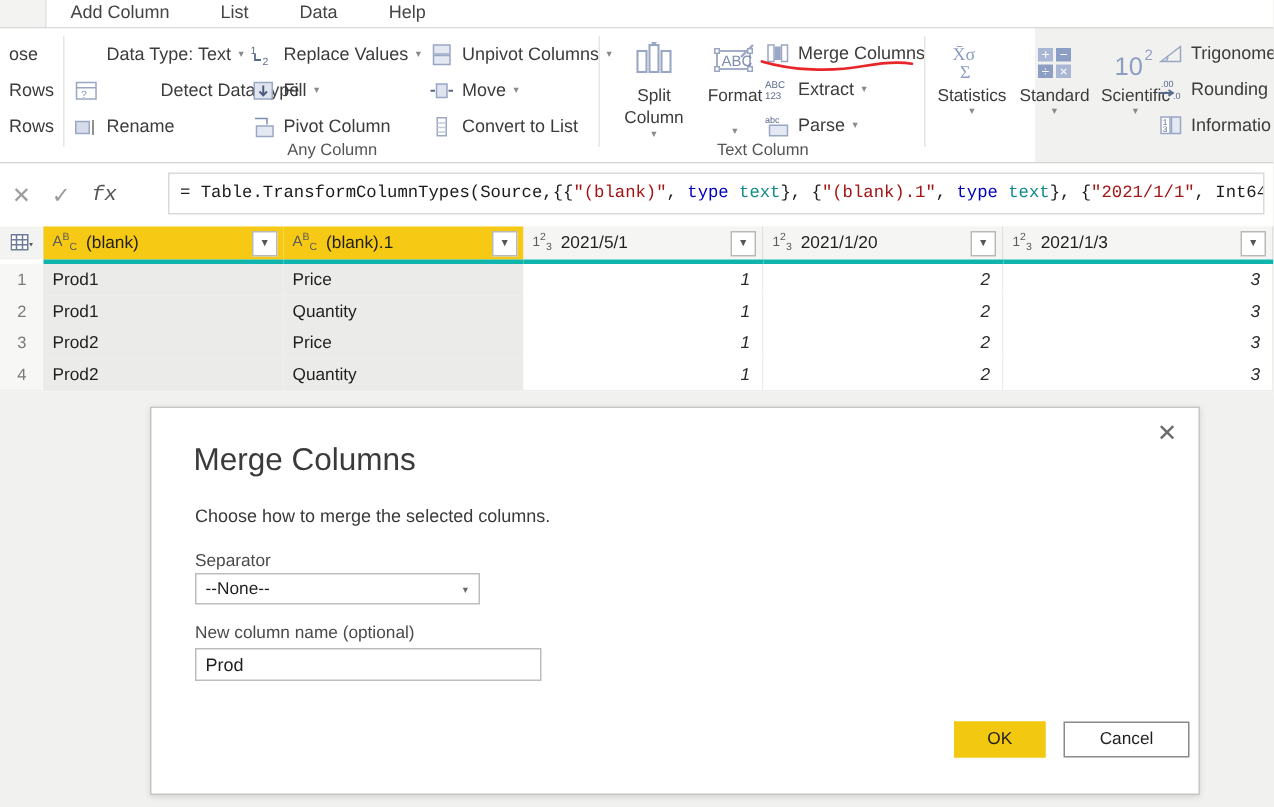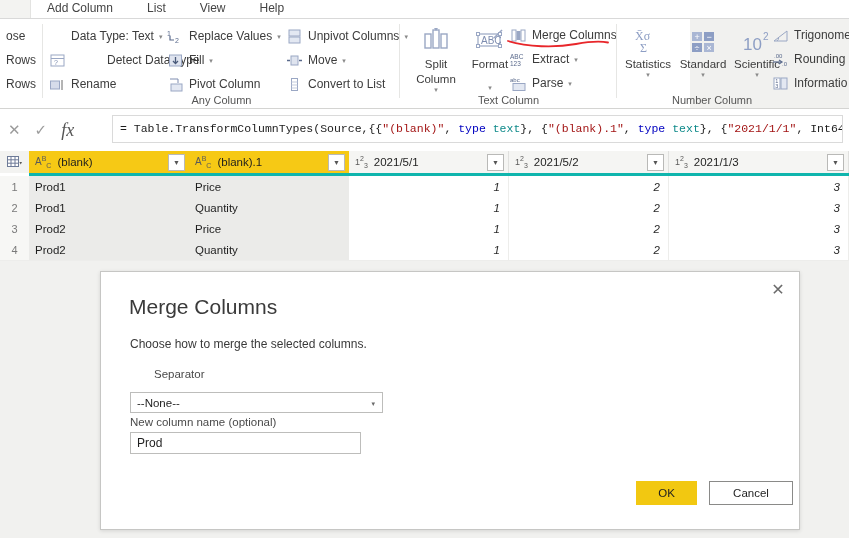--- a/index.html
+++ b/index.html
@@ -32,21 +32,21 @@
   
   .rbig{position:absolute;width:56px;text-align:center;cursor:default;}
   .rbig .bic{height:32px;display:flex;align-items:flex-end;justify-content:center;}
   .rbig .bl{font-size:11.5px;color:#3c3c3c;line-height:13px;margin-top:2px;}
   .rbig .bcar{font-size:7px;color:#8a8a8a;line-height:8px;}
 
   
   .fxbar{position:absolute;left:0;top:109px;width:849px;height:42px;background:#fff;}
   .fxicons{position:absolute;left:8px;top:8px;display:flex;align-items:center;gap:14px;height:26px;}
   .fxicons span{font-size:15px;color:#9b9b9b;cursor:default;}
-  .fxicons .fxi{font-style:italic;font-family:Liberation Serif, serif;font-size:18px;color:#555;}
+  .fxicons .fxi{font-style:italic;font-family:Liberation Mono, monospace;font-size:14px;color:#555;}
   .fxinput{position:absolute;left:112px;top:6px;width:731px;height:28px;
     border:1px solid #dadada;background:#fff;box-sizing:border-box;
     font-family:"Liberation Mono","DejaVu Sans Mono",monospace;font-size:11.5px;
     color:#1b1b1b;line-height:26px;padding-left:7px;overflow:hidden;white-space:nowrap;}
   .fxinput .s{color:#a31515;}
   .fxinput .k{color:#0000c0;}
   .fxinput .t{color:#0f8a8a;}
 
   
   .grid{position:absolute;left:0;top:151px;width:849px;height:115px;background:#fff;}
@@ -99,21 +99,21 @@
 </head>
 <body>
 
 <div class="app">
 
   <div class="menubar">
     <div class="lcap"></div>
     <div class="tabstrip">
       <div class="tab">Add Column</div>
       <div class="tab">List</div>
-      <div class="tab">View</div>
+      <div class="tab">Data</div>
       <div class="tab">Help</div>
     </div>
     <div class="underline"></div>
   </div>
 
   <div class="ribbon">
 
     <div class="rgroup" style="left:0;width:43px;">
       <div class="ritem" style="left:-16px;top:6px;">
         <span class="ic"></span>
@@ -357,21 +357,20 @@
           <svg width="17" height="17" viewBox="0 0 17 17">
               <rect x="2" y="3" width="6" height="11" fill="#fff" stroke="#9aa7c4"></rect>
               <rect x="9" y="3" width="6" height="11" fill="#e3e8f2" stroke="#9aa7c4"></rect>
               <text x="3.2" y="8" font-size="5.5" fill="#5a6a8c" font-family="Liberation Sans, sans-serif">1</text>
               <text x="3.2" y="13" font-size="5.5" fill="#5a6a8c" font-family="Liberation Sans, sans-serif">3</text>
             </svg>
         </span>
         <span class="lbl">Informatio</span>
       </div>
 
-      <div class="glabel" style="width:190px;">Number Column</div>
     </div>
 
     <div class="base"></div>
   </div>
 
   <svg class="annot" style="left:506px;top:36px;" width="105" height="14">
     <path d="M2 5 C 22 11, 48 12, 70 8 C 84 5.5, 94 5, 102 6.5" fill="none" stroke="#e8262a" stroke-width="1.8" stroke-linecap="round"></path>
   </svg>
 
   <div class="fxbar">
@@ -405,21 +404,21 @@
           <span class="hname">(blank).1</span>
           <span class="hdrop">▼</span>
         </div>
         <div class="hcell norm" style="left: 349px; width: 160px;">
           <span class="htype"><span style="font-size:9px">1</span><sup style="font-size:7px">2</sup><sub style="font-size:7px">3</sub></span>
           <span class="hname">2021/5/1</span>
           <span class="hdrop">▼</span>
         </div>
         <div class="hcell norm" style="left: 509px; width: 160px;">
           <span class="htype"><span style="font-size:9px">1</span><sup style="font-size:7px">2</sup><sub style="font-size:7px">3</sub></span>
-          <span class="hname">2021/5/2</span>
+          <span class="hname">2021/1/20</span>
           <span class="hdrop">▼</span>
         </div>
         <div class="hcell norm" style="left: 669px; width: 180px;">
           <span class="htype"><span style="font-size:9px">1</span><sup style="font-size:7px">2</sup><sub style="font-size:7px">3</sub></span>
           <span class="hname">2021/1/3</span>
           <span class="hdrop">▼</span>
         </div>
       </div>
     <div class="accent" style="left: 29px; width: 160px; background: rgb(15, 181, 173);"></div>
       <div class="accent" style="left: 189px; width: 160px; background: rgb(15, 181, 173);"></div>
@@ -461,22 +460,22 @@
         </div>
       </div>
     <div class="gridbot"></div>
   </div>
 
   <div class="dlg">
     <div class="dlg-close">✕</div>
     <div class="dlg-title">Merge Columns</div>
     <div class="dlg-sub">Choose how to merge the selected columns.</div>
 
-    <div class="fld-label" style="left:29px;top:96px;margin-left:24px;">Separator</div>
-    <div class="dd" style="left:29px;top:120px;width:253px;">
+    <div class="fld-label" style="left:29px;top:96px;">Separator</div>
+    <div class="dd" style="left:29px;top:110px;width:190px;">
       <span>--None--</span>
       <span class="ar">▾</span>
     </div>
 
     <div class="fld-label" style="left:29px;top:144px;">New column name (optional)</div>
     <div class="tin" style="left:29px;top:160px;width:231px;" placeholder="">Prod</div>
 
     <div class="btn ok" style="left:535px;top:209px;width:61px;">OK</div>
     <div class="btn cancel" style="left:608px;top:209px;width:84px;">Cancel</div>
   </div>

